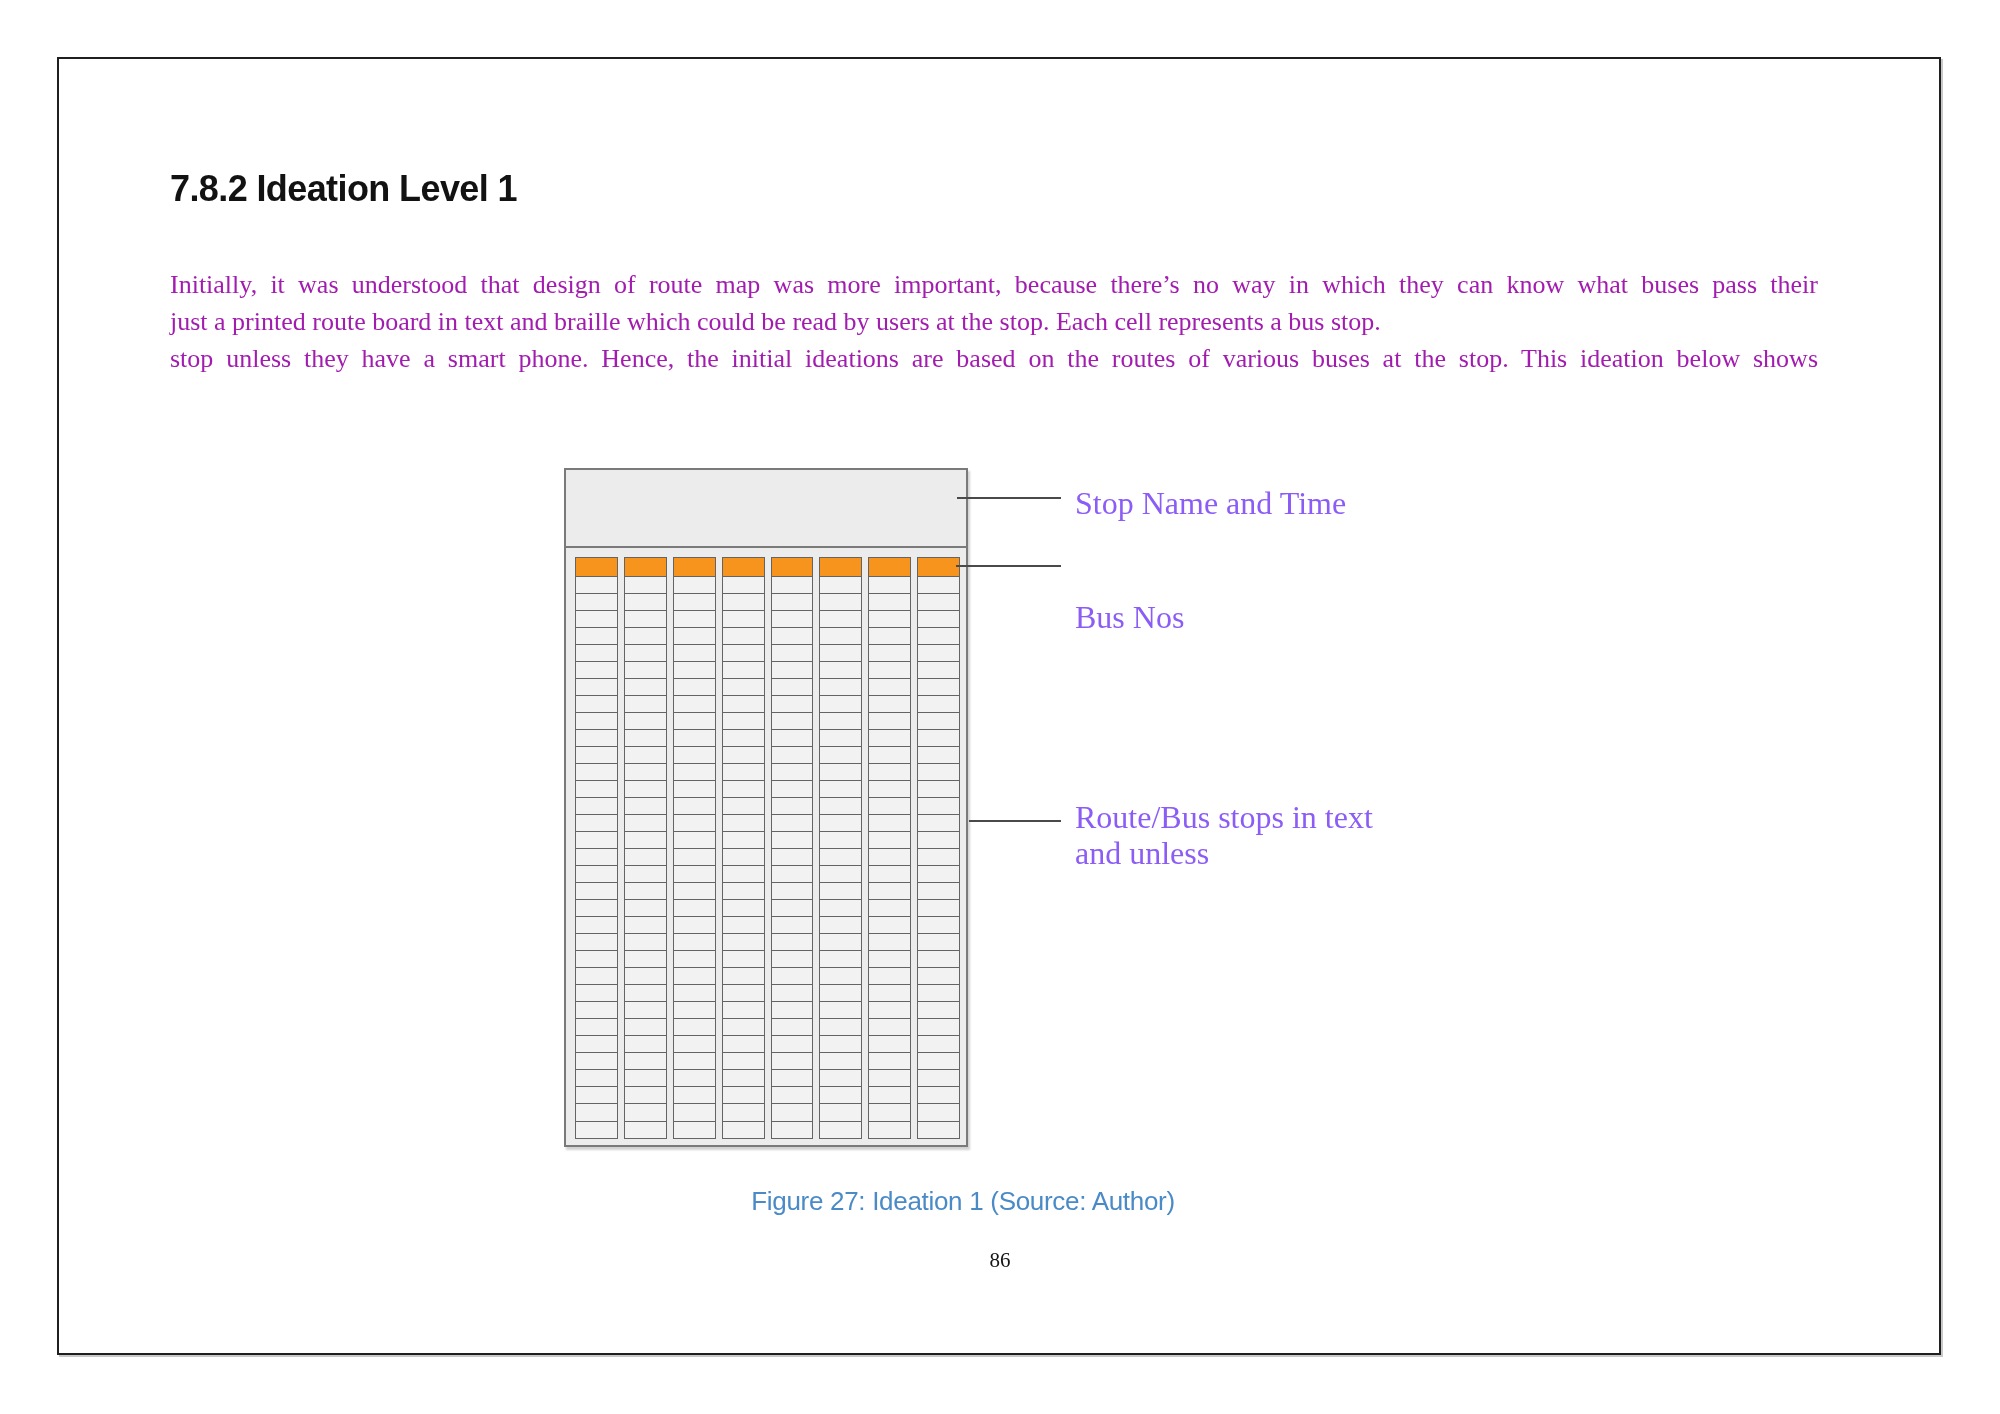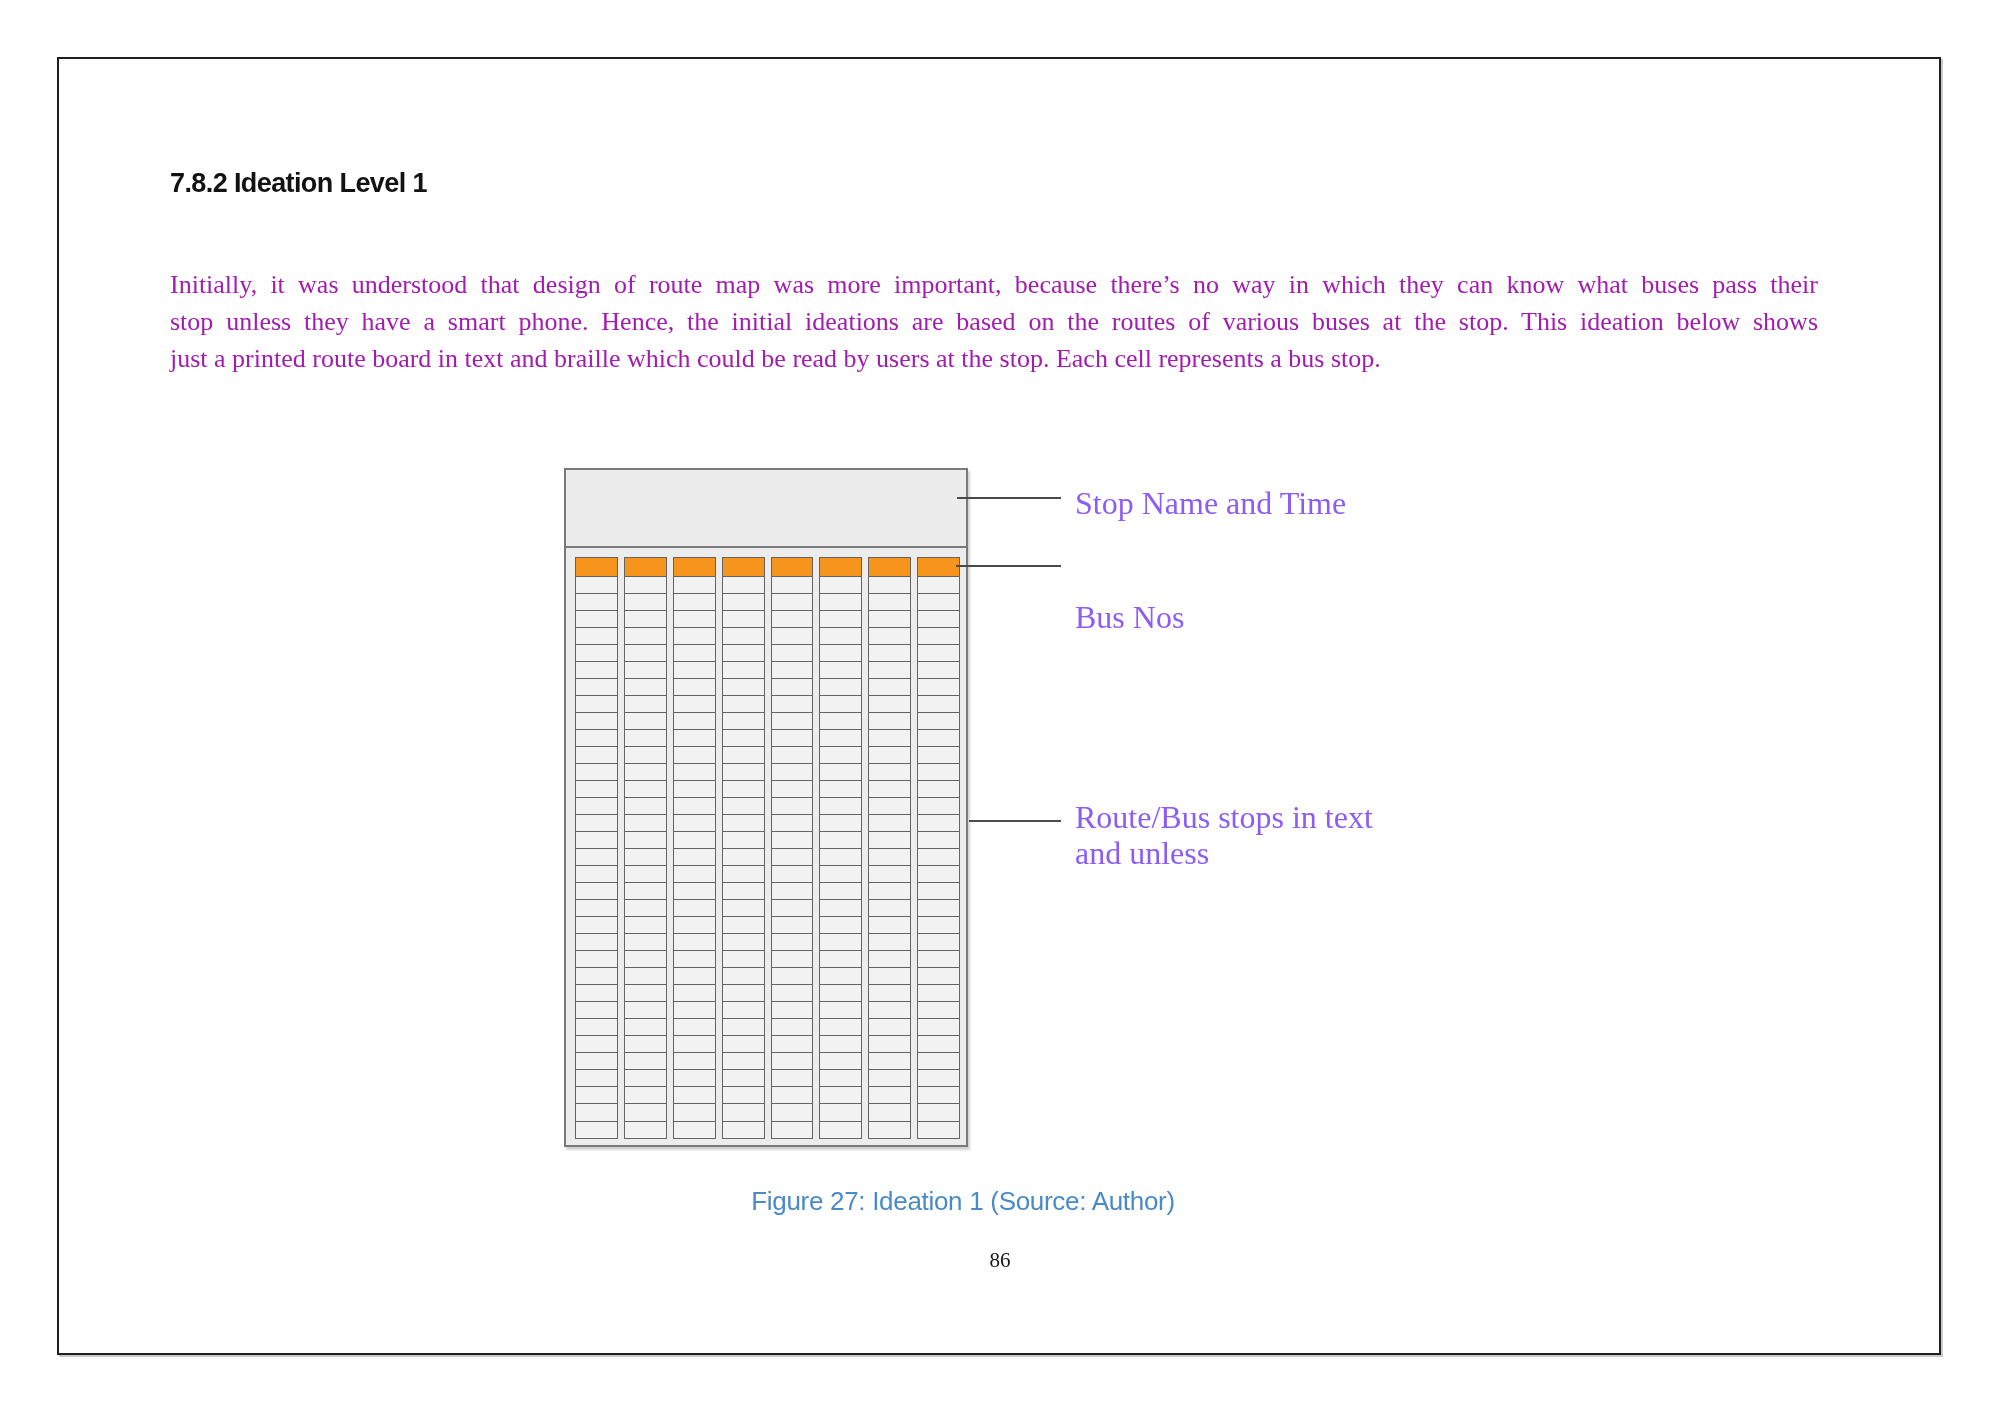--- a/index.html
+++ b/index.html
@@ -14,21 +14,21 @@
   .page-border{
     position:absolute;left:57px;top:57px;width:1884px;height:1298px;
     border:2px solid #1f1f1f;
     box-shadow:2px 2px 0 #c9c9c9;
     box-sizing:border-box;
     background:#ffffff;
   }
   .heading{
     position:absolute;left:170px;top:168px;margin:0;
     font-family:"Liberation Sans", sans-serif;
-    font-weight:bold;font-size:27px;letter-spacing:-0.6px;
+    font-weight:bold;font-size:36px;letter-spacing:-0.6px;
     color:#121212;white-space:nowrap;
   }
   .paragraph{
     position:absolute;left:170px;top:266px;width:1648px;
     font-size:26px;line-height:37px;color:#a21caf;
   }
   .para-line{width:100%;}
   .jline{text-align:justify;text-align-last:justify;}
   .board{
     position:absolute;left:564px;top:468px;width:404px;height:679px;
@@ -92,22 +92,22 @@
 <body>
 
 <div class="canvas">
 
   <div class="page-border"></div>
 
   <h1 class="heading">7.8.2 Ideation Level 1</h1>
 
   <div class="paragraph">
     <div class="para-line jline">Initially, it was understood that design of route map was more important, because there’s no way in which they can know what buses pass their</div>
+    <div class="para-line">just a printed route board in text and braille which could be read by users at the stop. Each cell represents a bus stop.</div>
     <div class="para-line jline">stop unless they have a smart phone. Hence, the initial ideations are based on the routes of various buses at the stop. This ideation below shows</div>
-    <div class="para-line">just a printed route board in text and braille which could be read by users at the stop. Each cell represents a bus stop.</div>
   </div>
 
   <div class="board">
     <div class="board-header"></div>
     <div class="board-cols">
         <div class="col">
           <div class="cell orange"></div>
           <div class="cell"></div>
           <div class="cell"></div>
           <div class="cell"></div>

